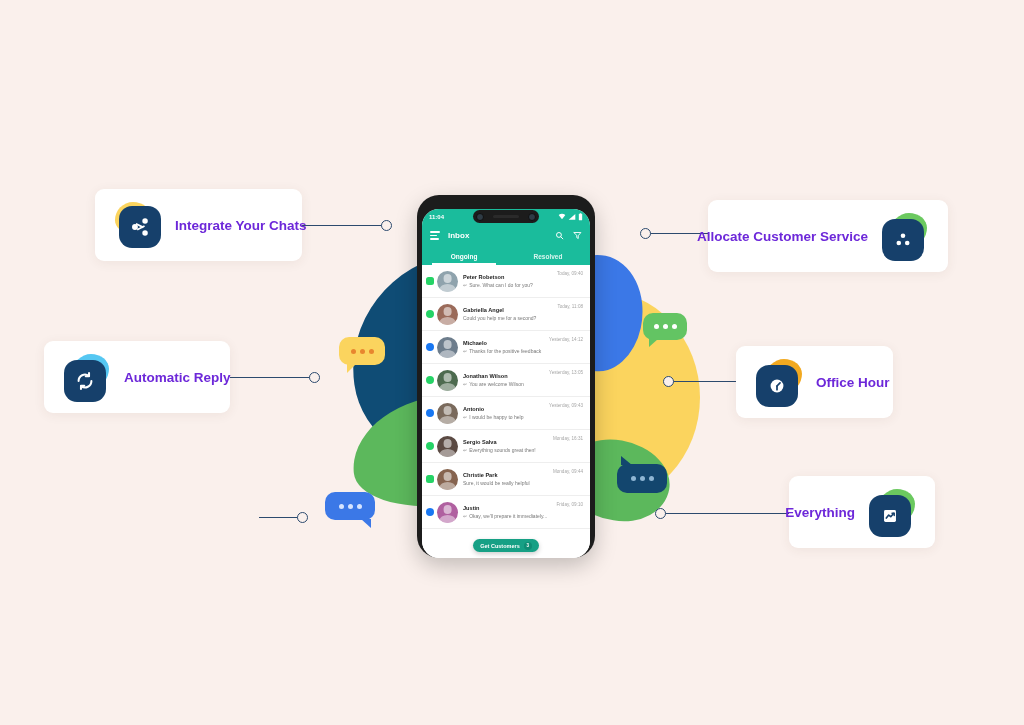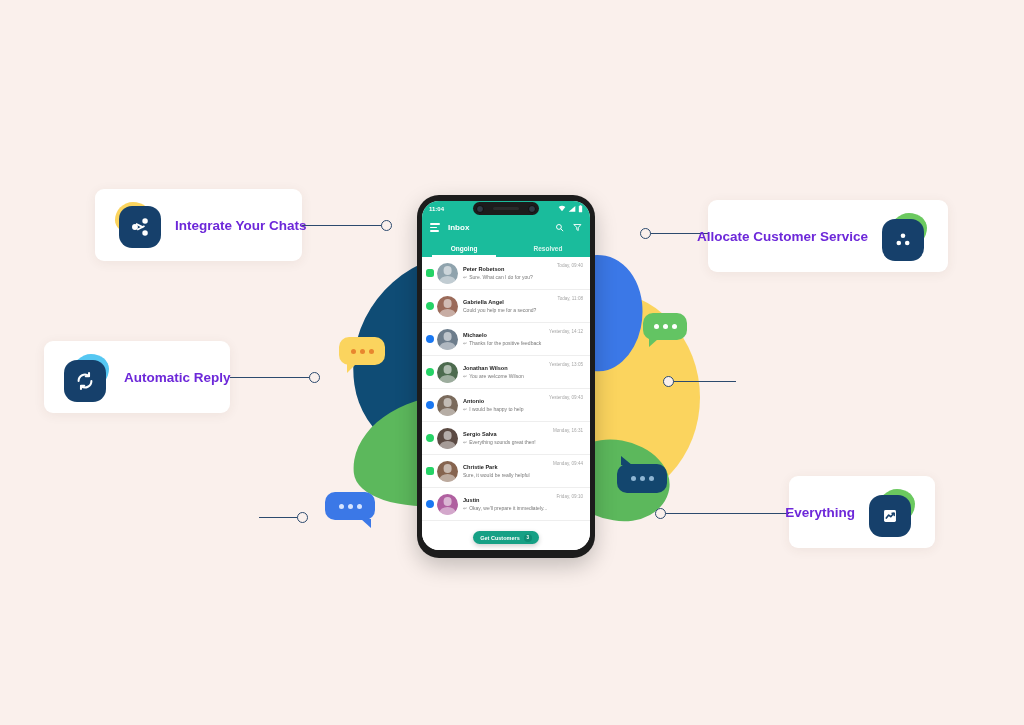--- a/index.html
+++ b/index.html
@@ -78,21 +78,21 @@
     border-radius: 22px;
     padding: 6px 5px 8px 5px;
     box-shadow: 0 8px 22px rgba(0,0,0,.22);
   }
   .phone-screen {
     width: 100%; height: 100%;
     background: #ffffff;
     border-radius: 17px;
     overflow: hidden;
     position: relative;
-    display: flex; flex-direction: column;
+    display: flex; flex-direction: column; margin-top: 8px;
   }
   .phone-topbar { background: #1abc9c; color: #fff; position: relative; }
   .status-row {
     height: 15px; display: flex; align-items: center; justify-content: space-between;
     padding: 0 7px; font-size: 6px; font-weight: bold;
   }
   .status-icons { display: flex; align-items: center; gap: 2px; }
   .notch {
     position: absolute; left: 50%; top: 1px; transform: translateX(-50%);
     width: 66px; height: 13px; background: #1c1c1c; border-radius: 8px;
@@ -242,20 +242,33 @@
       <div class="icon-tile" style="left:0; top:6px;">
         <svg width="22" height="22" viewBox="0 0 24 24" fill="#ffffff">
           <circle cx="12" cy="7.4" r="2.5"></circle>
             <circle cx="7.4" cy="15.2" r="2.5"></circle>
             <circle cx="16.6" cy="15.2" r="2.5"></circle>
         </svg>
       </div>
     </div>
   </div>
 
+  <div class="card" style="left:736px; top:346px; width:157px; height:72px;">
+    <div class="icon-badge">
+      <div class="icon-blob" style="left:10px; top:0; background:#f2a920;"></div>
+      <div class="icon-tile" style="left:0; top:6px;">
+        <svg width="22" height="22" viewBox="0 0 24 24">
+          <circle cx="12" cy="12" r="7" fill="#ffffff"></circle>
+          <path d="M12 12 L15.3 8.7" stroke="#16406b" stroke-width="1.9" stroke-linecap="round"></path>
+          <path d="M12 12 L12 16" stroke="#16406b" stroke-width="1.9" stroke-linecap="round"></path>
+        </svg>
+      </div>
+    </div>
+    <div class="card-label">Office Hour</div>
+  </div>
 
   <div class="card" style="left:789px; top:476px; width:146px; height:72px; justify-content:flex-end;">
     <div class="card-label">Everything</div>
     <div class="icon-badge">
       <div class="icon-blob" style="left:10px; top:0; background:#6bc95f;"></div>
       <div class="icon-tile" style="left:0; top:6px;">
         <svg width="22" height="22" viewBox="0 0 24 24">
           <rect x="5.5" y="5.5" width="13" height="13" rx="1.6" fill="#ffffff"></rect>
           <path d="M8 14.2 L10.6 11 L12.8 12.8 L16.2 9" stroke="#16406b" stroke-width="1.8" fill="none" stroke-linecap="round" stroke-linejoin="round"></path>
           <path d="M16.6 9 h-2.4 M16.6 9 v2.4" stroke="#16406b" stroke-width="1.6" stroke-linecap="round"></path>

